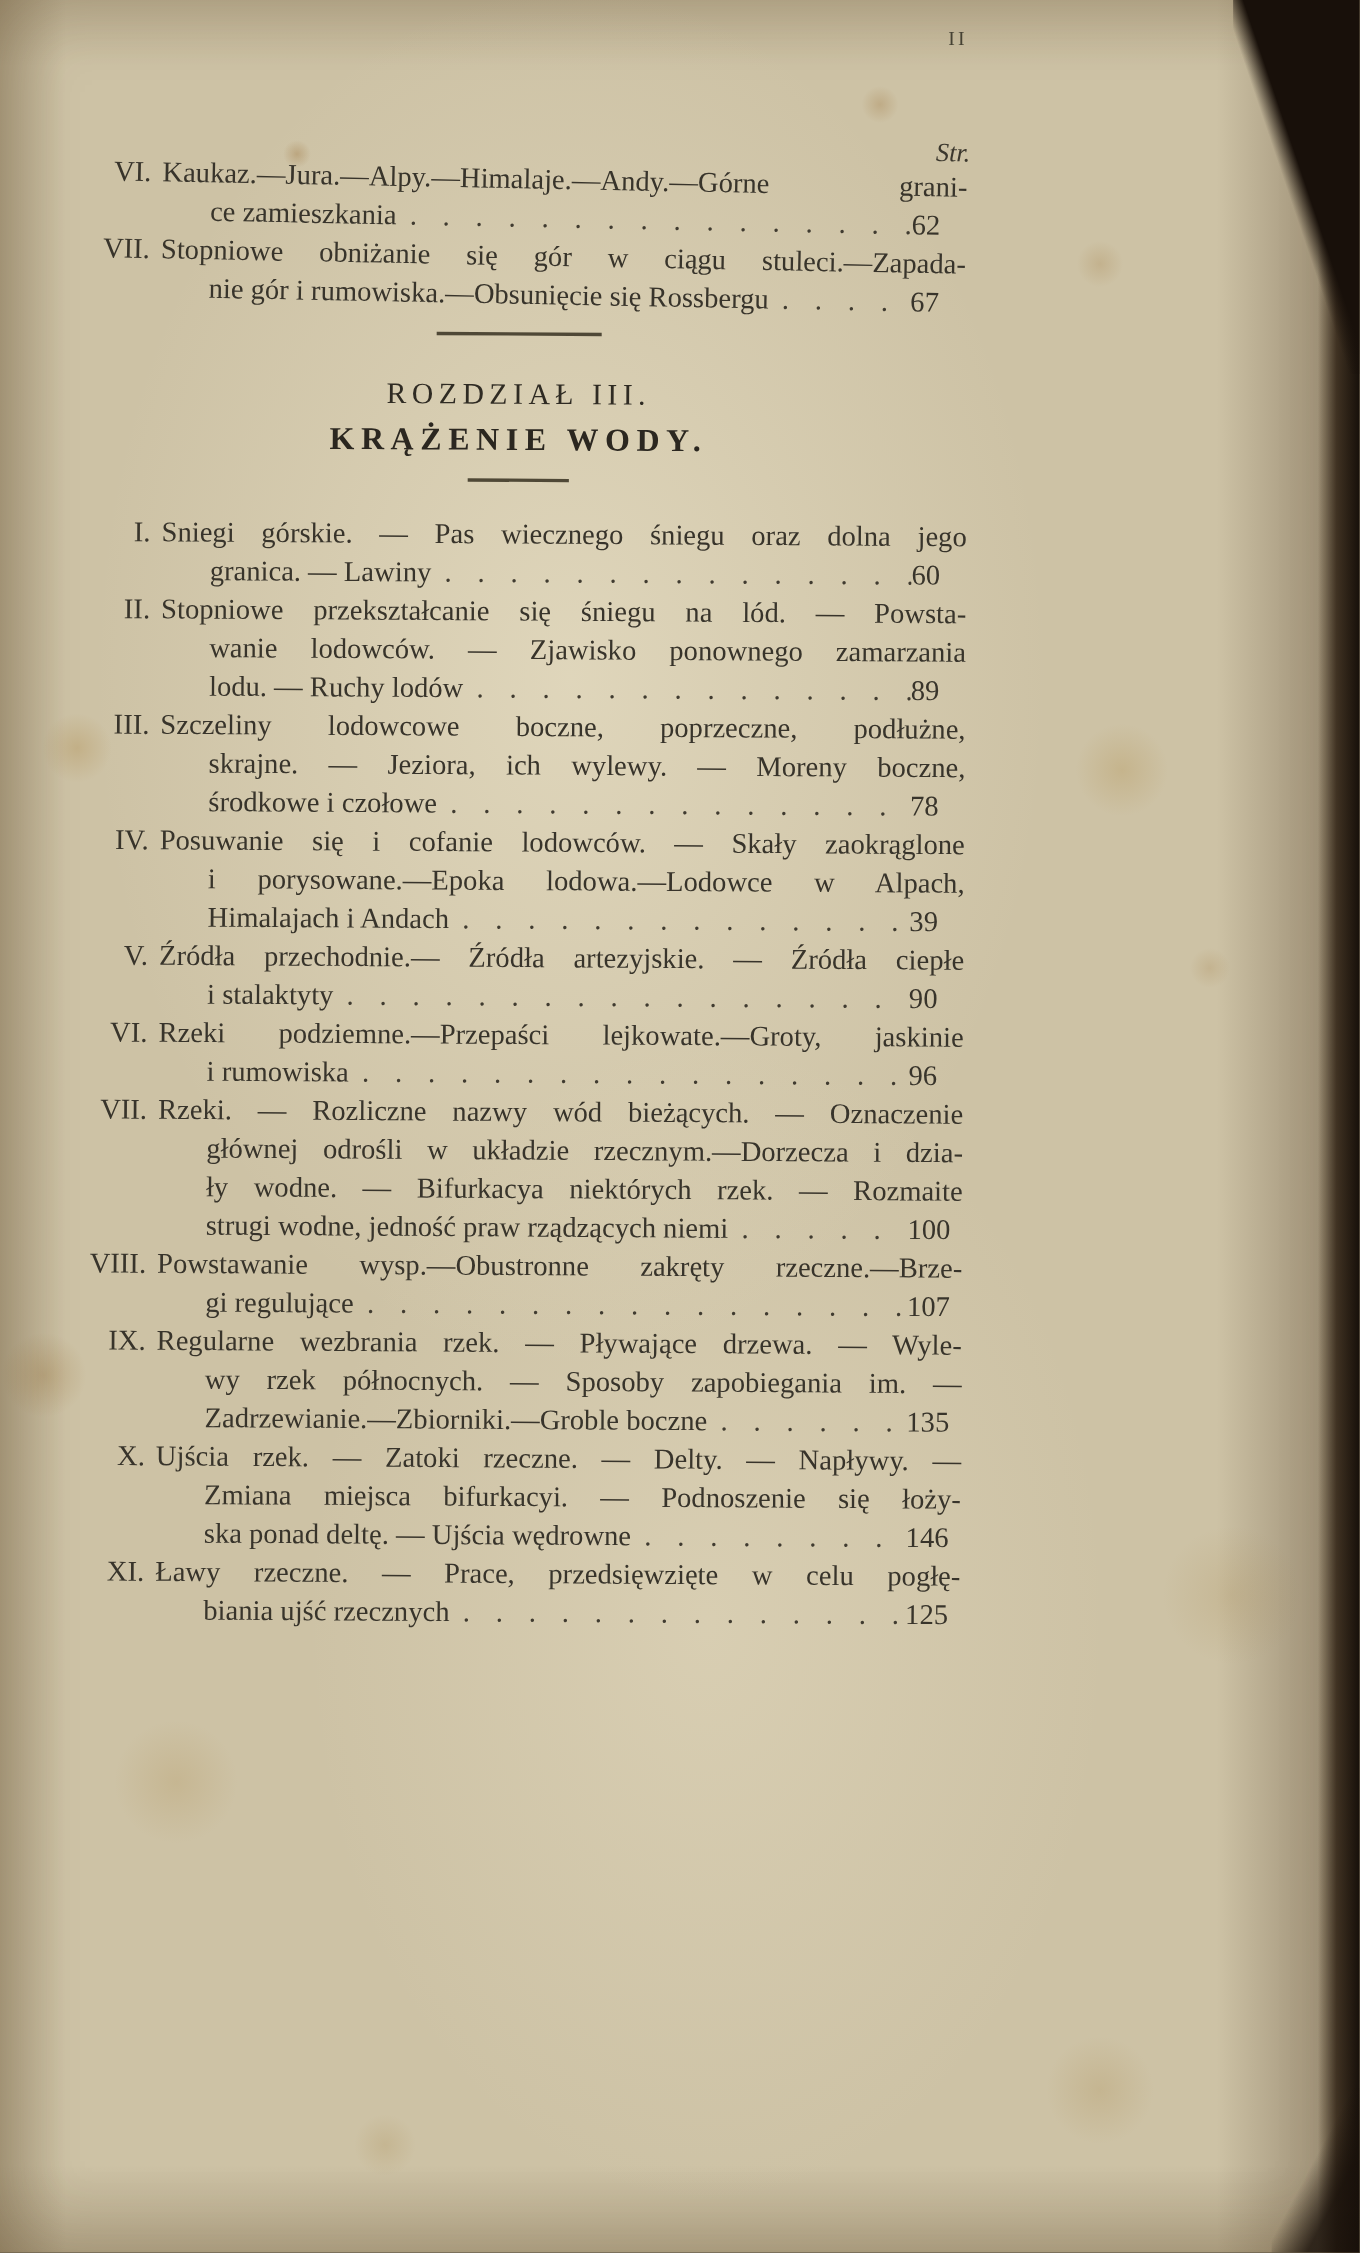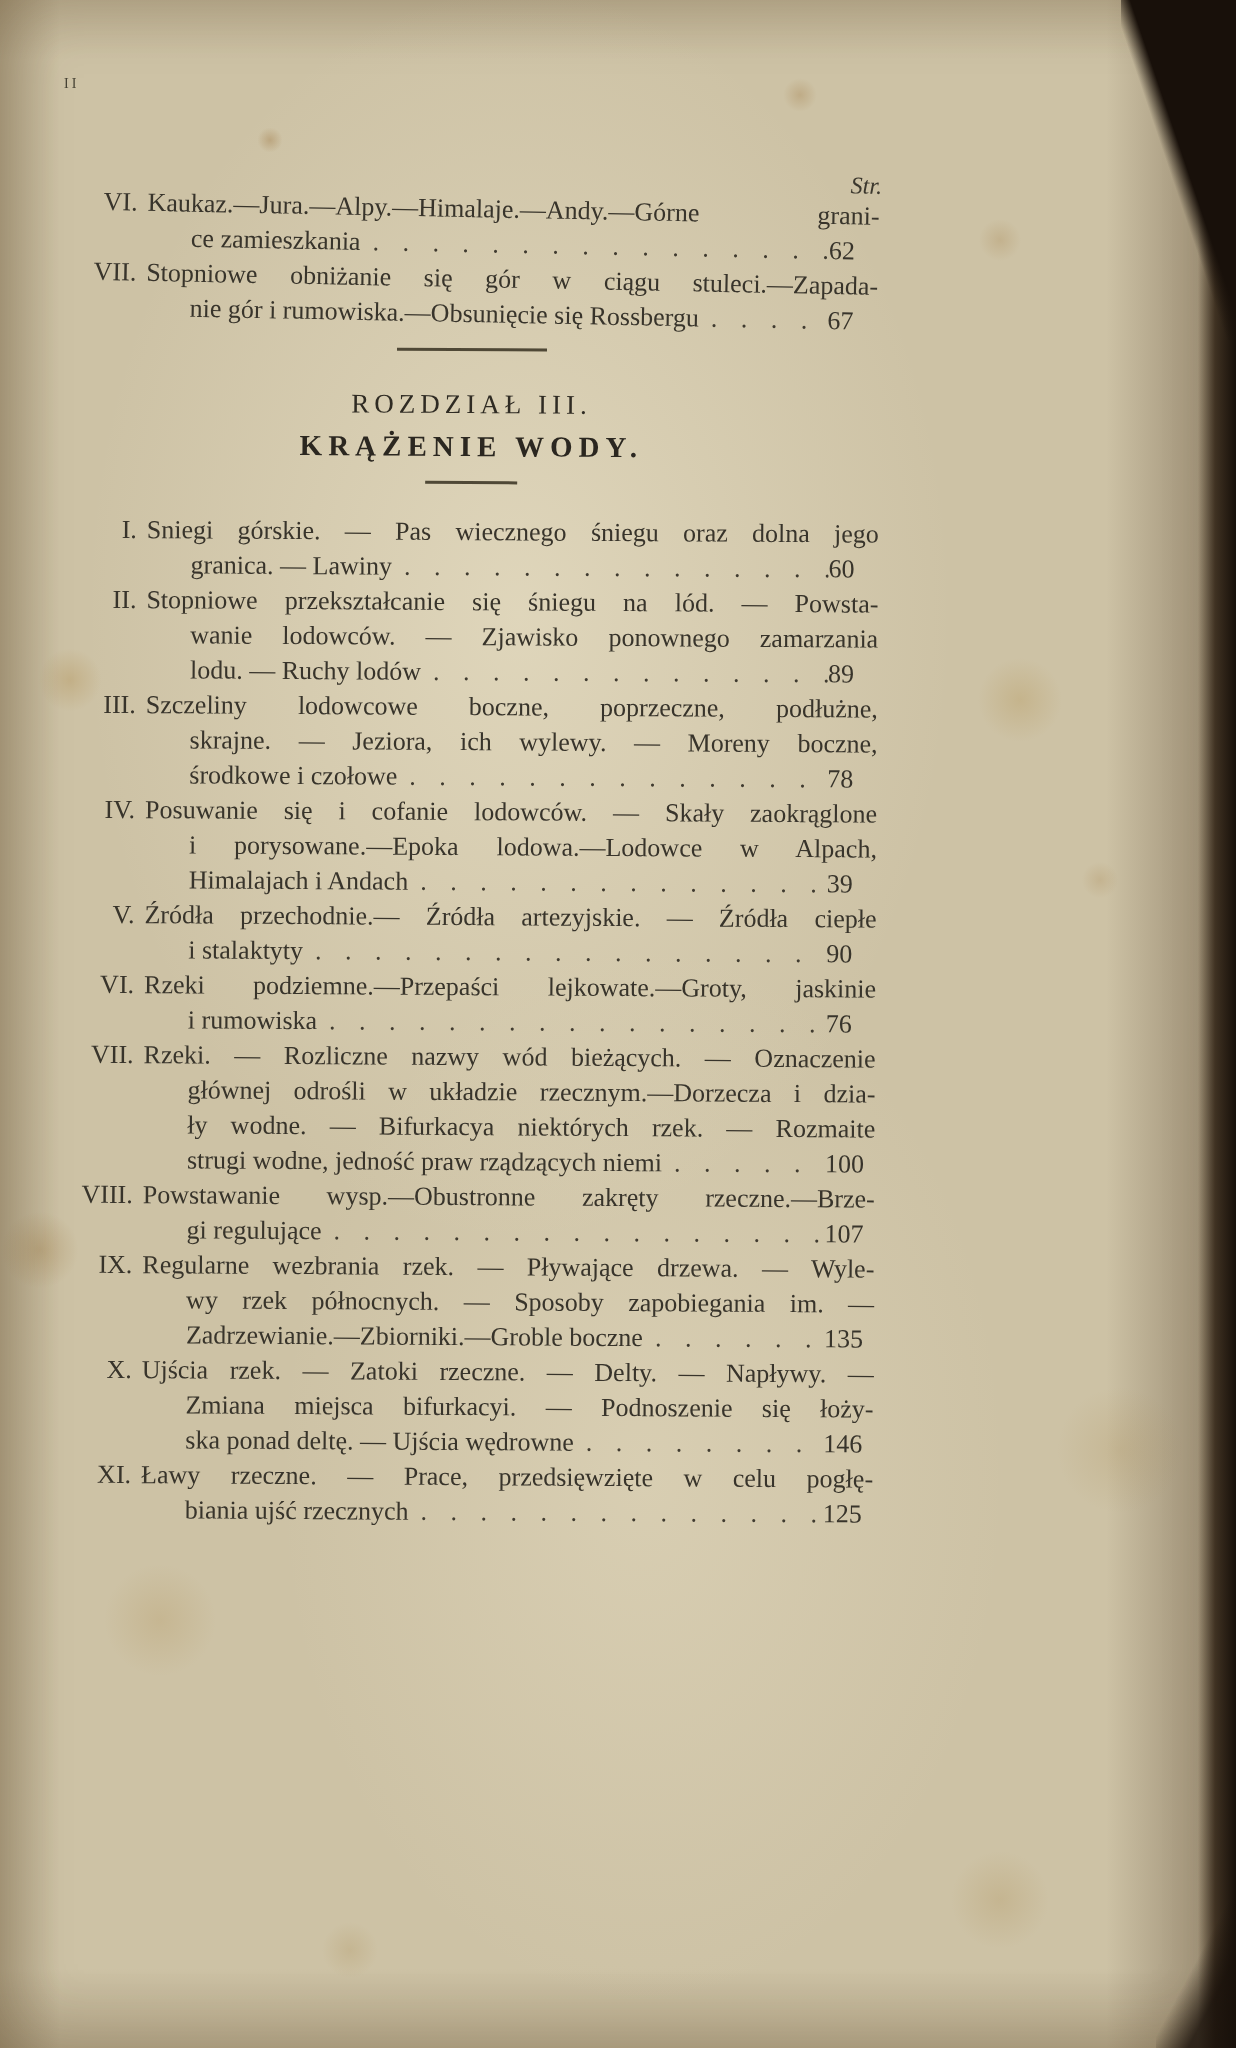--- a/index.html
+++ b/index.html
@@ -29,21 +29,21 @@
     box-shadow: inset 0 0 70px rgba(90,70,40,0.25);
   }
   .edge-right{position:absolute;top:0;right:0;bottom:0;width:38px;
     background:linear-gradient(90deg, rgba(35,22,10,0) 0%, rgba(35,22,10,0.75) 45%, #17100a 100%);}
   .corner-tr{position:absolute;top:0;right:0;width:115px;height:340px;
     background:linear-gradient(to left bottom, #18100a 46%, rgba(24,16,10,0) 54%);}
   .corner-br{position:absolute;bottom:0;right:0;width:80px;height:150px;
     background:linear-gradient(to right bottom, rgba(24,16,10,0) 46%, rgba(24,16,10,0.8) 70%);}
 
   .content{position:absolute;left:64px;top:0;width:816px;}
-  .folio{margin-top:76px;text-align:left;font-size:14px;letter-spacing:3px;color:#464234;}
+  .folio{margin-top:25px;text-align:right;font-size:18px;letter-spacing:3px;color:#464234;}
 
   .pre-block{position:relative;margin-top:92px;transform:rotate(1.1deg);transform-origin:40px 0;}
   .str-label{position:absolute;right:-2px;top:-26px;font-style:italic;font-size:24px;color:#3c382e;}
 
   .main-block{transform:rotate(0.35deg);transform-origin:60px 0;}
   .rule{border:0;border-top:3px solid #4f4836;margin:22px auto 0 auto;}
   .rule-1{width:150px;}
   .rule-2{width:92px;margin-top:18px;}
   .chapter{margin-top:38px;text-align:center;font-size:27px;letter-spacing:5px;color:#2f2b23;}
   .chapter-title{margin-top:10px;text-align:center;font-size:29px;font-weight:bold;letter-spacing:6px;color:#2b2720;}
@@ -161,21 +161,21 @@
               </div>
             </div>
           </div>
           <div class="entry">
             <div class="num">VI.</div>
             <div class="ebody">
               <div class="line">Rzeki podziemne.—Przepaści lejkowate.—Groty, jaskinie</div>
               <div class="line last cont">
                 <span class="ltext">i rumowiska</span>
                 <span class="leader">. . . . . . . . . . . . . . . . . . . . . . . . . . . . . . . . . . . . . . . . . . . . . . . . . .</span>
-                <span class="pnum">76</span>
+                <span class="pnum">96</span>
               </div>
             </div>
           </div>
           <div class="entry">
             <div class="num">VII.</div>
             <div class="ebody">
               <div class="line">Rzeki. — Rozliczne nazwy wód bieżących. — Oznaczenie</div>
               <div class="line cont">głównej odrośli w układzie rzecznym.—Dorzecza i dzia-</div>
               <div class="line cont">ły wodne. — Bifurkacya niektórych rzek. — Rozmaite</div>
               <div class="line last cont">

